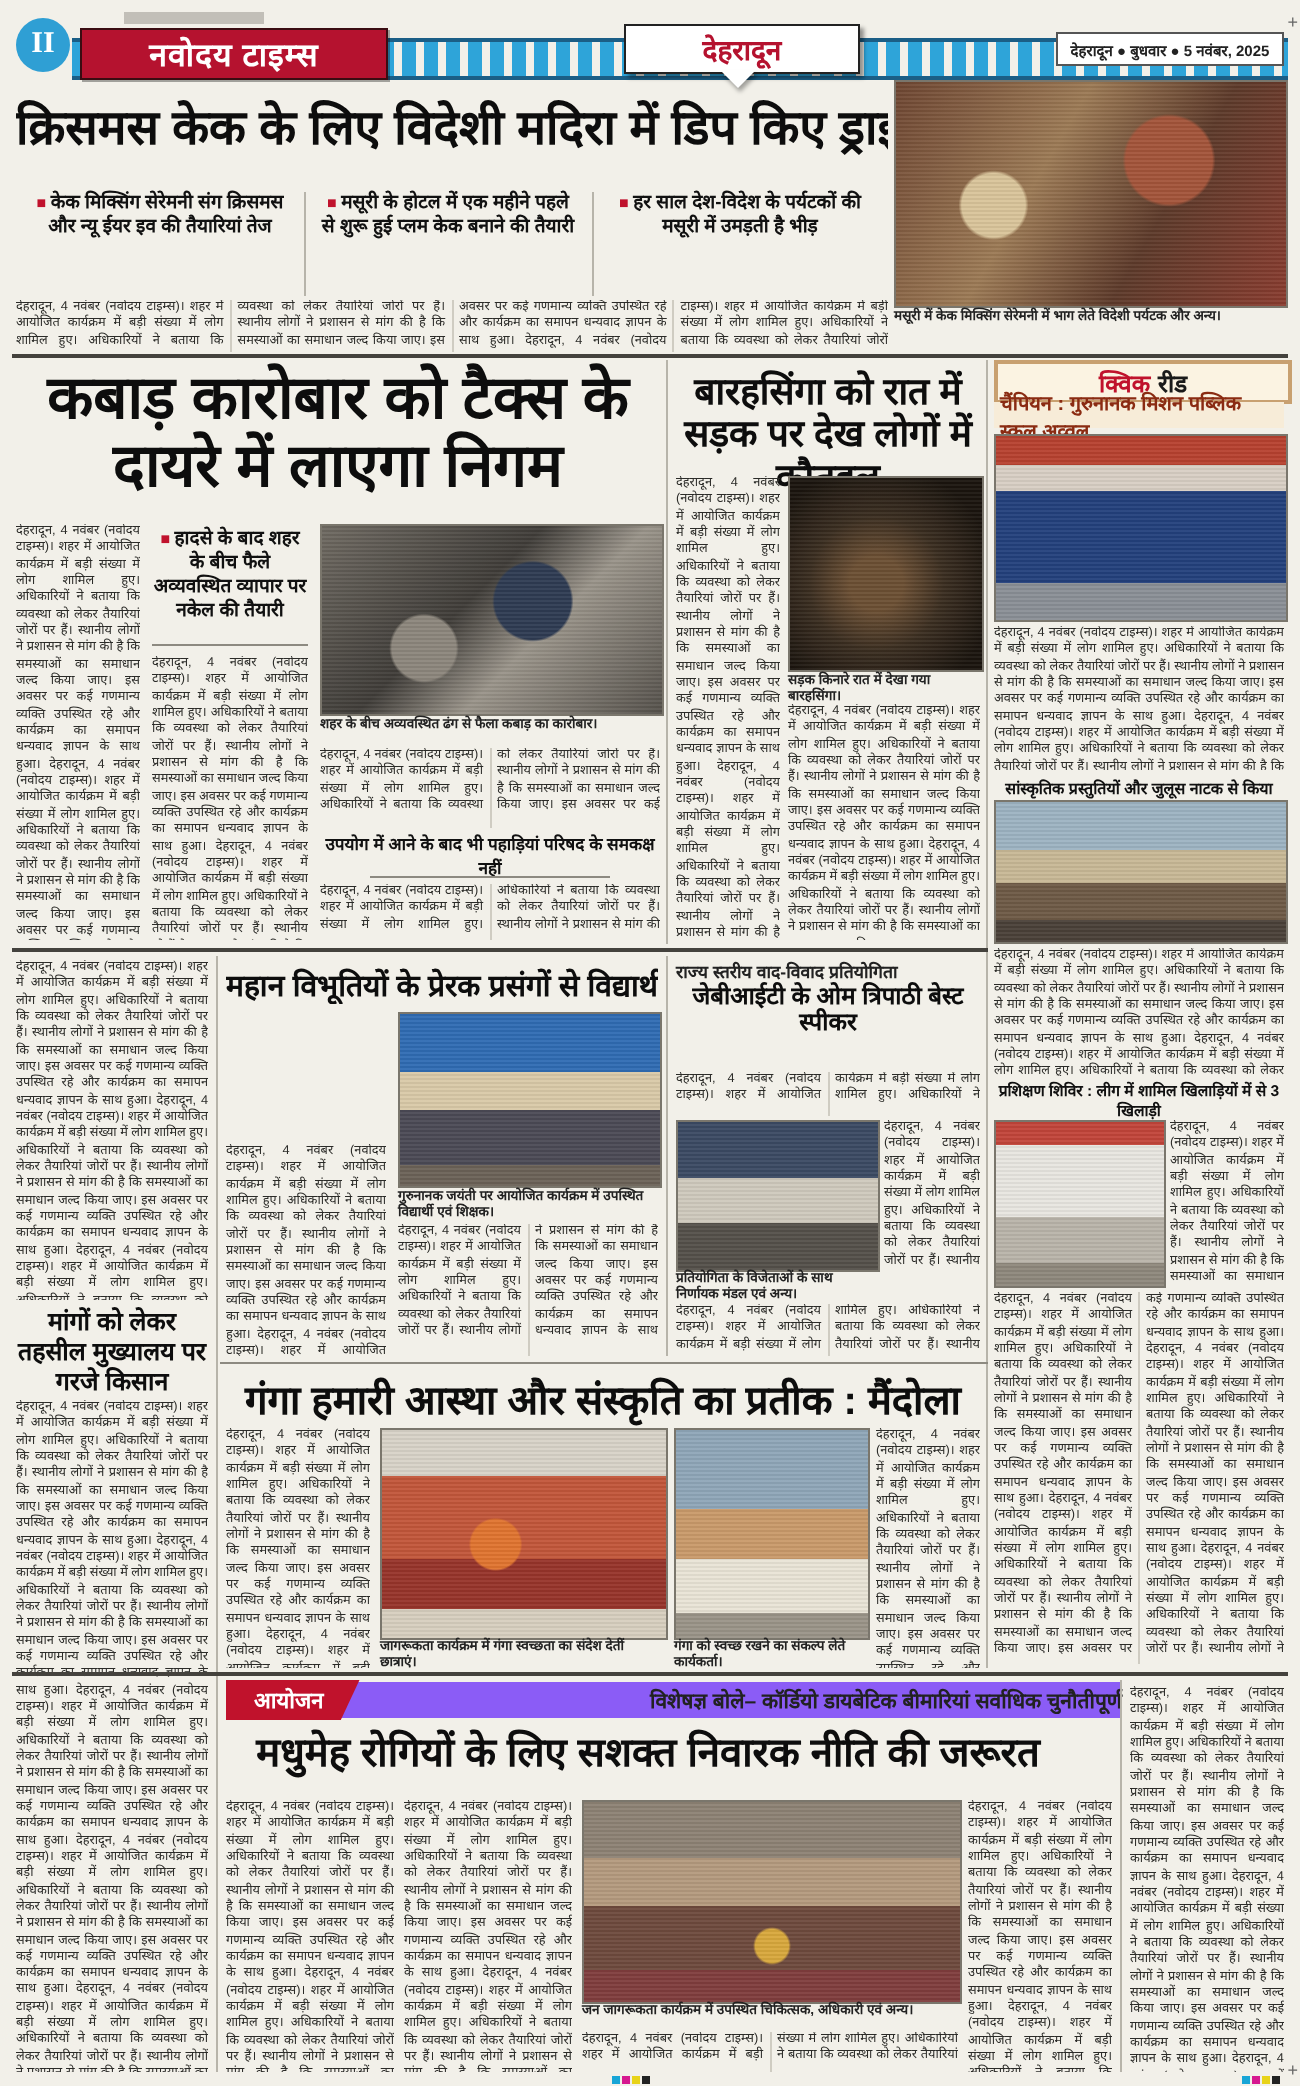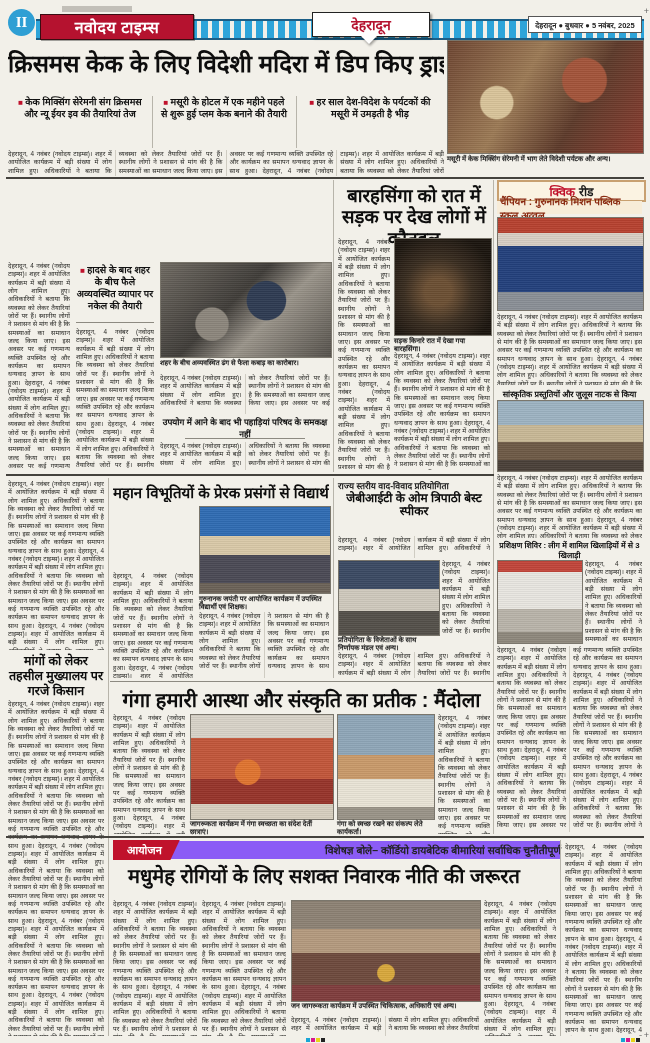--- a/index.html
+++ b/index.html
@@ -102,20 +102,21 @@
   <div class="abs vr" style="left:296px;top:96px;height:52px;"></div>
   <div class="abs bullet" style="left:304px;top:96px;width:132px;text-align:center;">हर साल देश-विदेश के पर्यटकों की मसूरी में उमड़ती है भीड़</div>
 
   <div class="abs greek cols4" style="left:8px;top:150px;width:436px;height:26px;">देहरादून, 4 नवंबर (नवोदय टाइम्स)। शहर में आयोजित कार्यक्रम में बड़ी संख्या में लोग शामिल हुए। अधिकारियों ने बताया कि व्यवस्था को लेकर तैयारियां जोरों पर हैं। स्थानीय लोगों ने प्रशासन से मांग की है कि समस्याओं का समाधान जल्द किया जाए। इस अवसर पर कई गणमान्य व्यक्ति उपस्थित रहे और कार्यक्रम का समापन धन्यवाद ज्ञापन के साथ हुआ। देहरादून, 4 नवंबर (नवोदय टाइम्स)। शहर में आयोजित कार्यक्रम में बड़ी संख्या में लोग शामिल हुए। अधिकारियों ने बताया कि व्यवस्था को लेकर तैयारियां जोरों पर हैं। स्थानीय लोगों ने प्रशासन से मांग की है कि समस्याओं का समाधान जल्द किया जाए। इस अवसर पर कई गणमान्य व्यक्ति उपस्थित रहे और कार्यक्रम का समापन धन्यवाद ज्ञापन के साथ हुआ। देहरादून, 4 नवंबर (नवोदय टाइम्स)। शहर में आयोजित कार्यक्रम में बड़ी संख्या में लोग शामिल हुए। अधिकारियों ने बताया कि व्यवस्था को लेकर तैयारियां जोरों पर हैं। स्थानीय लोगों ने प्रशासन से मांग की है कि समस्याओं का समाधान जल्द किया जाए। इस अवसर पर कई गणमान्य व्यक्ति उपस्थित रहे और कार्यक्रम का समापन धन्यवाद ज्ञापन के साथ हुआ। </div>
 
   <div class="abs photo ph-cake" style="left:447px;top:40px;width:195px;height:112px;"></div>
   <div class="abs caption" style="left:447px;top:155px;width:195px;">मसूरी में केक मिक्सिंग सेरेमनी में भाग लेते विदेशी पर्यटक और अन्य।</div>
 
   <div class="abs hr" style="left:6px;top:177px;width:638px;"></div>
 
+  <div class="abs hl" style="left:8px;top:183px;width:322px;font-size:30px;line-height:1.12;text-align:center;">कबाड़ कारोबार को टैक्स के दायरे में लाएगा निगम</div>
 
   <div class="abs greek" style="left:8px;top:262px;width:62px;height:208px;">देहरादून, 4 नवंबर (नवोदय टाइम्स)। शहर में आयोजित कार्यक्रम में बड़ी संख्या में लोग शामिल हुए। अधिकारियों ने बताया कि व्यवस्था को लेकर तैयारियां जोरों पर हैं। स्थानीय लोगों ने प्रशासन से मांग की है कि समस्याओं का समाधान जल्द किया जाए। इस अवसर पर कई गणमान्य व्यक्ति उपस्थित रहे और कार्यक्रम का समापन धन्यवाद ज्ञापन के साथ हुआ। देहरादून, 4 नवंबर (नवोदय टाइम्स)। शहर में आयोजित कार्यक्रम में बड़ी संख्या में लोग शामिल हुए। अधिकारियों ने बताया कि व्यवस्था को लेकर तैयारियां जोरों पर हैं। स्थानीय लोगों ने प्रशासन से मांग की है कि समस्याओं का समाधान जल्द किया जाए। इस अवसर पर कई गणमान्य व्यक्ति उपस्थित रहे और कार्यक्रम का समापन धन्यवाद ज्ञापन के साथ हुआ। देहरादून, 4 नवंबर (नवोदय टाइम्स)। शहर में आयोजित कार्यक्रम में बड़ी संख्या में लोग शामिल हुए। अधिकारियों ने बताया कि व्यवस्था को लेकर तैयारियां जोरों पर हैं। स्थानीय लोगों ने प्रशासन से मांग की है कि समस्याओं का समाधान जल्द किया जाए। इस अवसर पर कई गणमान्य व्यक्ति उपस्थित रहे और कार्यक्रम का समापन धन्यवाद ज्ञापन के साथ हुआ। देहरादून, 4 नवंबर (नवोदय टाइम्स)। शहर में आयोजित कार्यक्रम में बड़ी संख्या में लोग शामिल हुए। अधिकारियों ने बताया कि व्यवस्था को लेकर तैयारियां जोरों पर हैं। स्थानीय लोगों ने प्रशासन से मांग की है कि समस्याओं का समाधान जल्द किया जाए। इस अवसर पर कई गणमान्य व्यक्ति उपस्थित रहे और कार्यक्रम का समापन धन्यवाद ज्ञापन के साथ हुआ। </div>
   <div class="abs bullet" style="left:76px;top:264px;width:78px;text-align:center;">हादसे के बाद शहर के बीच फैले अव्यवस्थित व्यापार पर नकेल की तैयारी</div>
   <div class="abs hr-thin" style="left:76px;top:322px;width:78px;"></div>
   <div class="abs greek" style="left:76px;top:328px;width:78px;height:142px;">देहरादून, 4 नवंबर (नवोदय टाइम्स)। शहर में आयोजित कार्यक्रम में बड़ी संख्या में लोग शामिल हुए। अधिकारियों ने बताया कि व्यवस्था को लेकर तैयारियां जोरों पर हैं। स्थानीय लोगों ने प्रशासन से मांग की है कि समस्याओं का समाधान जल्द किया जाए। इस अवसर पर कई गणमान्य व्यक्ति उपस्थित रहे और कार्यक्रम का समापन धन्यवाद ज्ञापन के साथ हुआ। देहरादून, 4 नवंबर (नवोदय टाइम्स)। शहर में आयोजित कार्यक्रम में बड़ी संख्या में लोग शामिल हुए। अधिकारियों ने बताया कि व्यवस्था को लेकर तैयारियां जोरों पर हैं। स्थानीय लोगों ने प्रशासन से मांग की है कि समस्याओं का समाधान जल्द किया जाए। इस अवसर पर कई गणमान्य व्यक्ति उपस्थित रहे और कार्यक्रम का समापन धन्यवाद ज्ञापन के साथ हुआ। देहरादून, 4 नवंबर (नवोदय टाइम्स)। शहर में आयोजित कार्यक्रम में बड़ी संख्या में लोग शामिल हुए। अधिकारियों ने बताया कि व्यवस्था को लेकर तैयारियां जोरों पर हैं। स्थानीय लोगों ने प्रशासन से मांग की है कि समस्याओं का समाधान जल्द किया जाए। इस अवसर पर कई गणमान्य व्यक्ति उपस्थित रहे और कार्यक्रम का समापन धन्यवाद ज्ञापन के साथ हुआ। </div>
 
   <div class="abs photo ph-scrap" style="left:160px;top:262px;width:170px;height:94px;"></div>
   <div class="abs caption" style="left:160px;top:359px;width:170px;">शहर के बीच अव्यवस्थित ढंग से फैला कबाड़ का कारोबार।</div>
 
   <div class="abs greek cols2" style="left:160px;top:374px;width:170px;height:40px;">देहरादून, 4 नवंबर (नवोदय टाइम्स)। शहर में आयोजित कार्यक्रम में बड़ी संख्या में लोग शामिल हुए। अधिकारियों ने बताया कि व्यवस्था को लेकर तैयारियां जोरों पर हैं। स्थानीय लोगों ने प्रशासन से मांग की है कि समस्याओं का समाधान जल्द किया जाए। इस अवसर पर कई गणमान्य व्यक्ति उपस्थित रहे और कार्यक्रम का समापन धन्यवाद ज्ञापन के साथ हुआ। देहरादून, 4 नवंबर (नवोदय टाइम्स)। शहर में आयोजित कार्यक्रम में बड़ी संख्या में लोग शामिल हुए। अधिकारियों ने बताया कि व्यवस्था को लेकर तैयारियां जोरों पर हैं। स्थानीय लोगों ने प्रशासन से मांग की है कि समस्याओं का समाधान जल्द किया जाए। इस अवसर पर कई गणमान्य व्यक्ति उपस्थित रहे और कार्यक्रम का समापन धन्यवाद ज्ञापन के साथ हुआ। </div>

